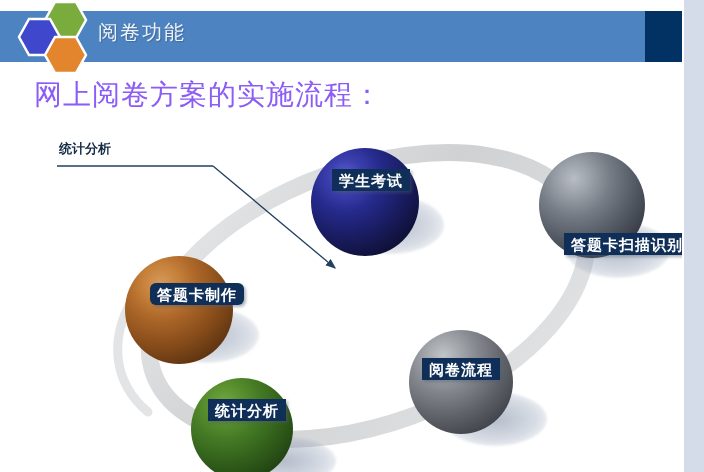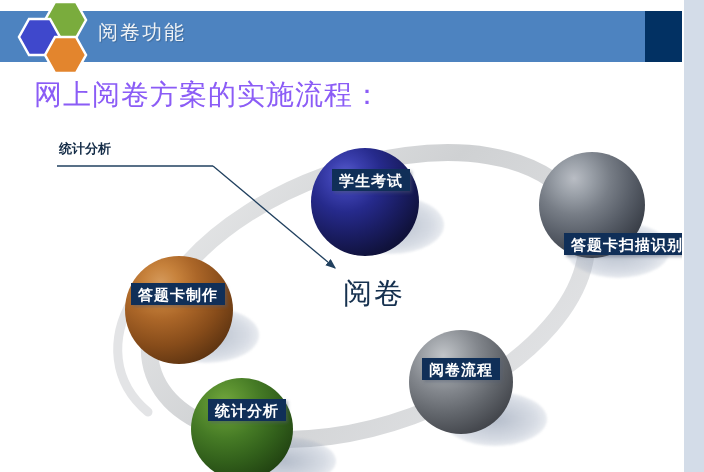--- a/index.html
+++ b/index.html
@@ -212,21 +212,20 @@
   <svg width="340" height="180" viewBox="0 0 340 180" style="position:absolute;left:45px;top:150px;z-index:28;">
     <defs>
       <marker id="arrowHead" markerWidth="9" markerHeight="9" refX="7" refY="3.2" orient="auto">
         <path d="M0,0 L8,3.2 L0,6.4 z" fill="#21405f"></path>
       </marker>
     </defs>
     <line x1="12" y1="16" x2="168" y2="16" stroke="#21405f" stroke-width="1.3"></line>
     <line x1="168" y1="16" x2="290" y2="118" stroke="#21405f" stroke-width="1.3" marker-end="url(#arrowHead)"></line>
   </svg>
 
-  <div class="center-word">阅卷</div>
 
   <div class="node">
     <div class="sphere sph-navy" style="left:311px; top:148px; width:108px; height:108px;"></div>
     <div class="node-label" style="left:332px; top:169px;">学生考试</div>
   </div>
 
   <div class="node">
     <div class="sphere sph-steel" style="left:539px; top:152px; width:106px; height:106px;"></div>
     <div class="node-label" style="left:564px; top:193px;margin-top:40px;">答题卡扫描识别</div>
   </div>
@@ -236,19 +235,19 @@
     <div class="node-label" style="left:422px; top:358px;">阅卷流程</div>
   </div>
 
   <div class="node">
     <div class="sphere sph-green" style="left:191px; top:378px; width:102px; height:102px;"></div>
     <div class="node-label" style="left:208px; top:399px;text-align:right;">统计分析</div>
   </div>
 
   <div class="node">
     <div class="sphere sph-copper" style="left:125px; top:256px; width:108px; height:108px;"></div>
-    <div class="node-label" style="left:131px; top:283px;">答题卡制作</div>
+    <div class="node-label" style="left:150px; top:283px;border-radius:6px;">答题卡制作</div>
   </div>
 
   <div class="outside-gutter-edge"></div>
   <div class="outside-gutter"></div>
 
 </div>
 
 </body></html>

